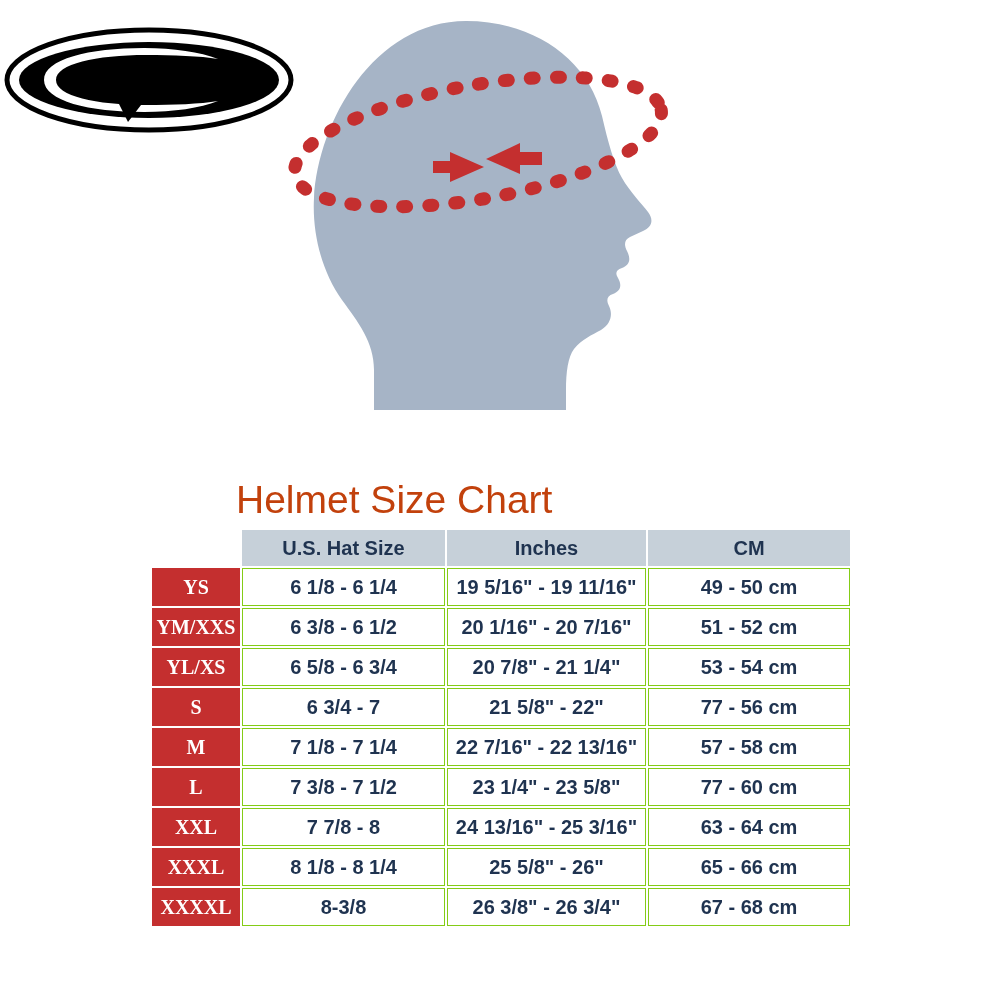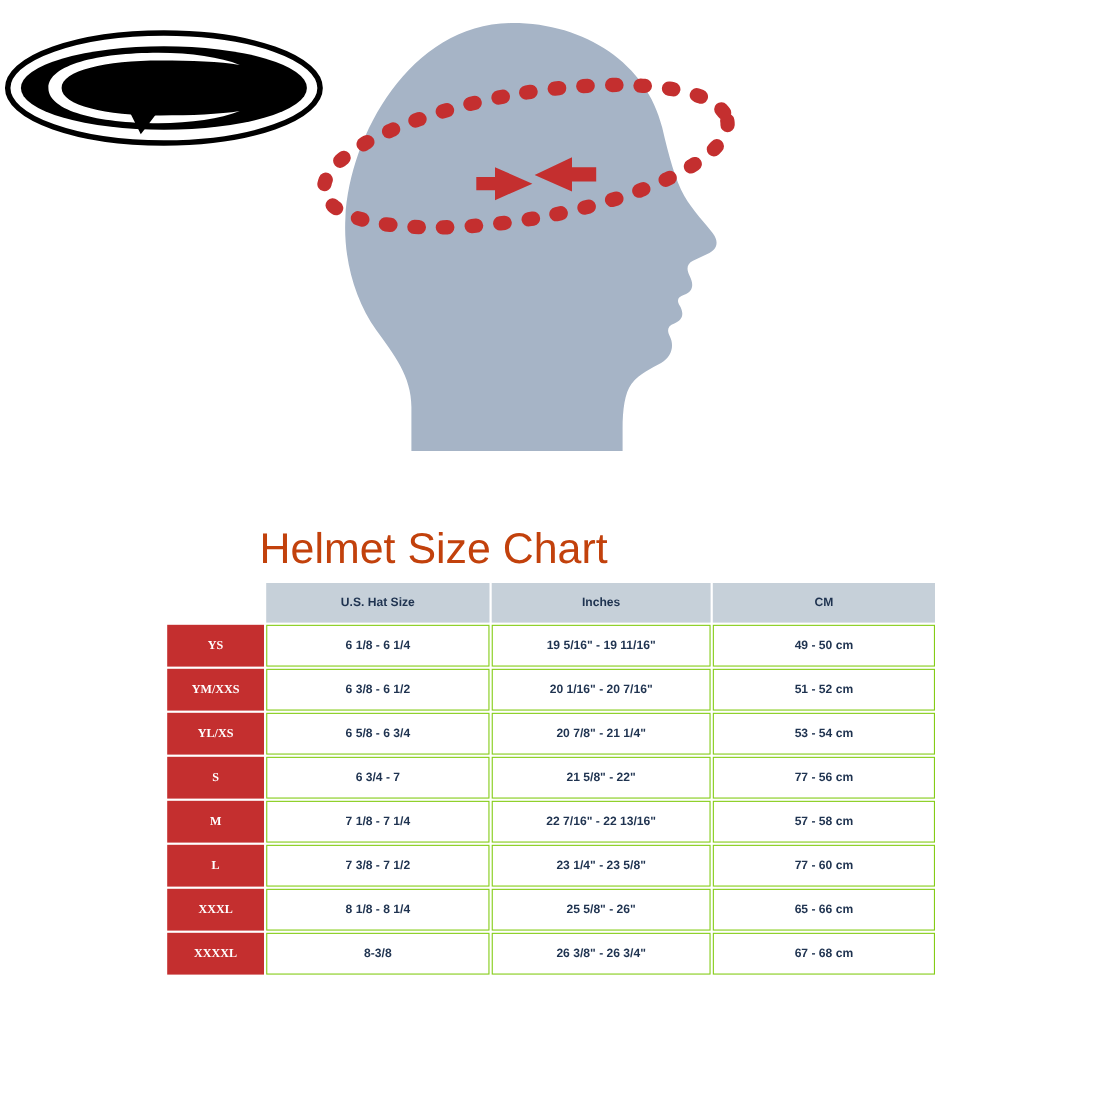--- a/index.html
+++ b/index.html
@@ -52,21 +52,21 @@
     top: 528px;
     width: 700px;
     border-collapse: separate;
     border-spacing: 2px 2px;
     table-layout: fixed;
   }
   #size-table th, #size-table td {
     padding: 0;
     margin: 0;
     height: 36px;
-    font-size: 11px;
+    font-size: 20px;
     text-align: center;
     vertical-align: middle;
   }
 
   .col-size  { width: 88px; }
   .col-hat   { width: 203px; }
   .col-in    { width: 199px; }
   .col-cm    { width: 202px; }
 
   .hdr-blank {
@@ -203,20 +203,26 @@
         <td class="val-cell">22 7/16" - 22 13/16"</td>
         <td class="val-cell">57 - 58 cm</td>
       </tr>
       <tr>
         <td class="size-cell">L</td>
         <td class="val-cell">7 3/8 - 7 1/2</td>
         <td class="val-cell">23 1/4" - 23 5/8"</td>
         <td class="val-cell">77 - 60 cm</td>
       </tr>
       <tr>
+        <td class="size-cell">XXL</td>
+        <td class="val-cell">7 7/8 - 8</td>
+        <td class="val-cell">24 13/16" - 25 3/16"</td>
+        <td class="val-cell">63 - 64 cm</td>
+      </tr>
+      <tr>
         <td class="size-cell">XXXL</td>
         <td class="val-cell">8 1/8 - 8 1/4</td>
         <td class="val-cell">25 5/8" - 26"</td>
         <td class="val-cell">65 - 66 cm</td>
       </tr>
       <tr>
         <td class="size-cell">XXXXL</td>
         <td class="val-cell">8-3/8</td>
         <td class="val-cell">26 3/8" - 26 3/4"</td>
         <td class="val-cell">67 - 68 cm</td>

